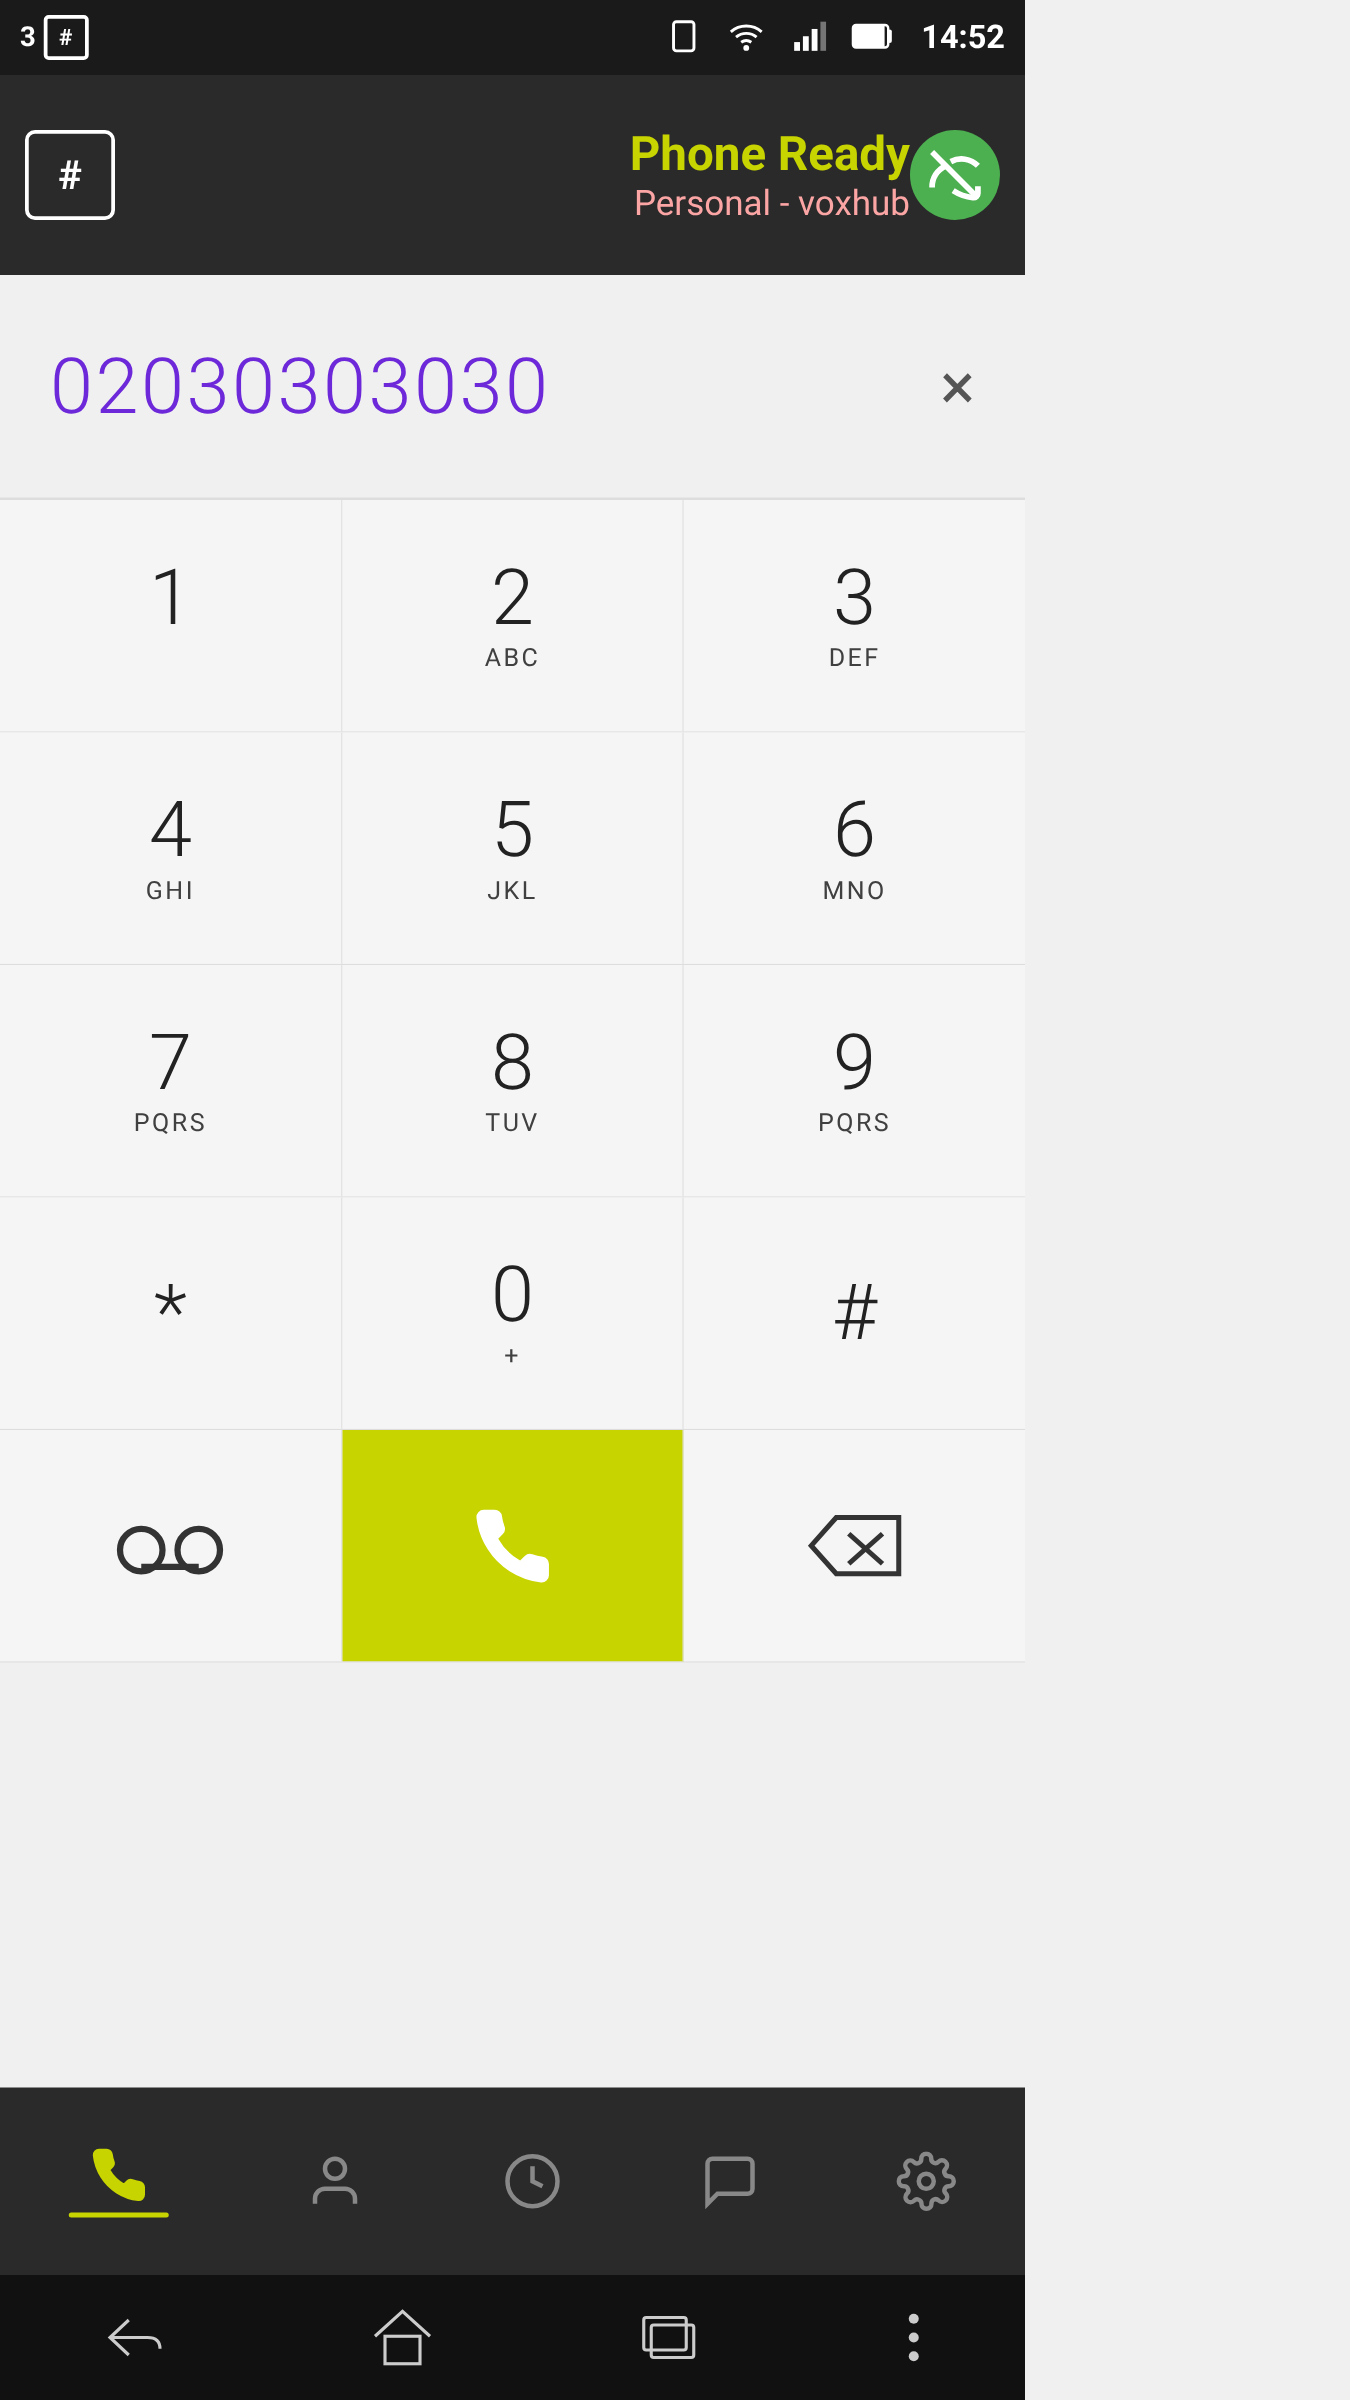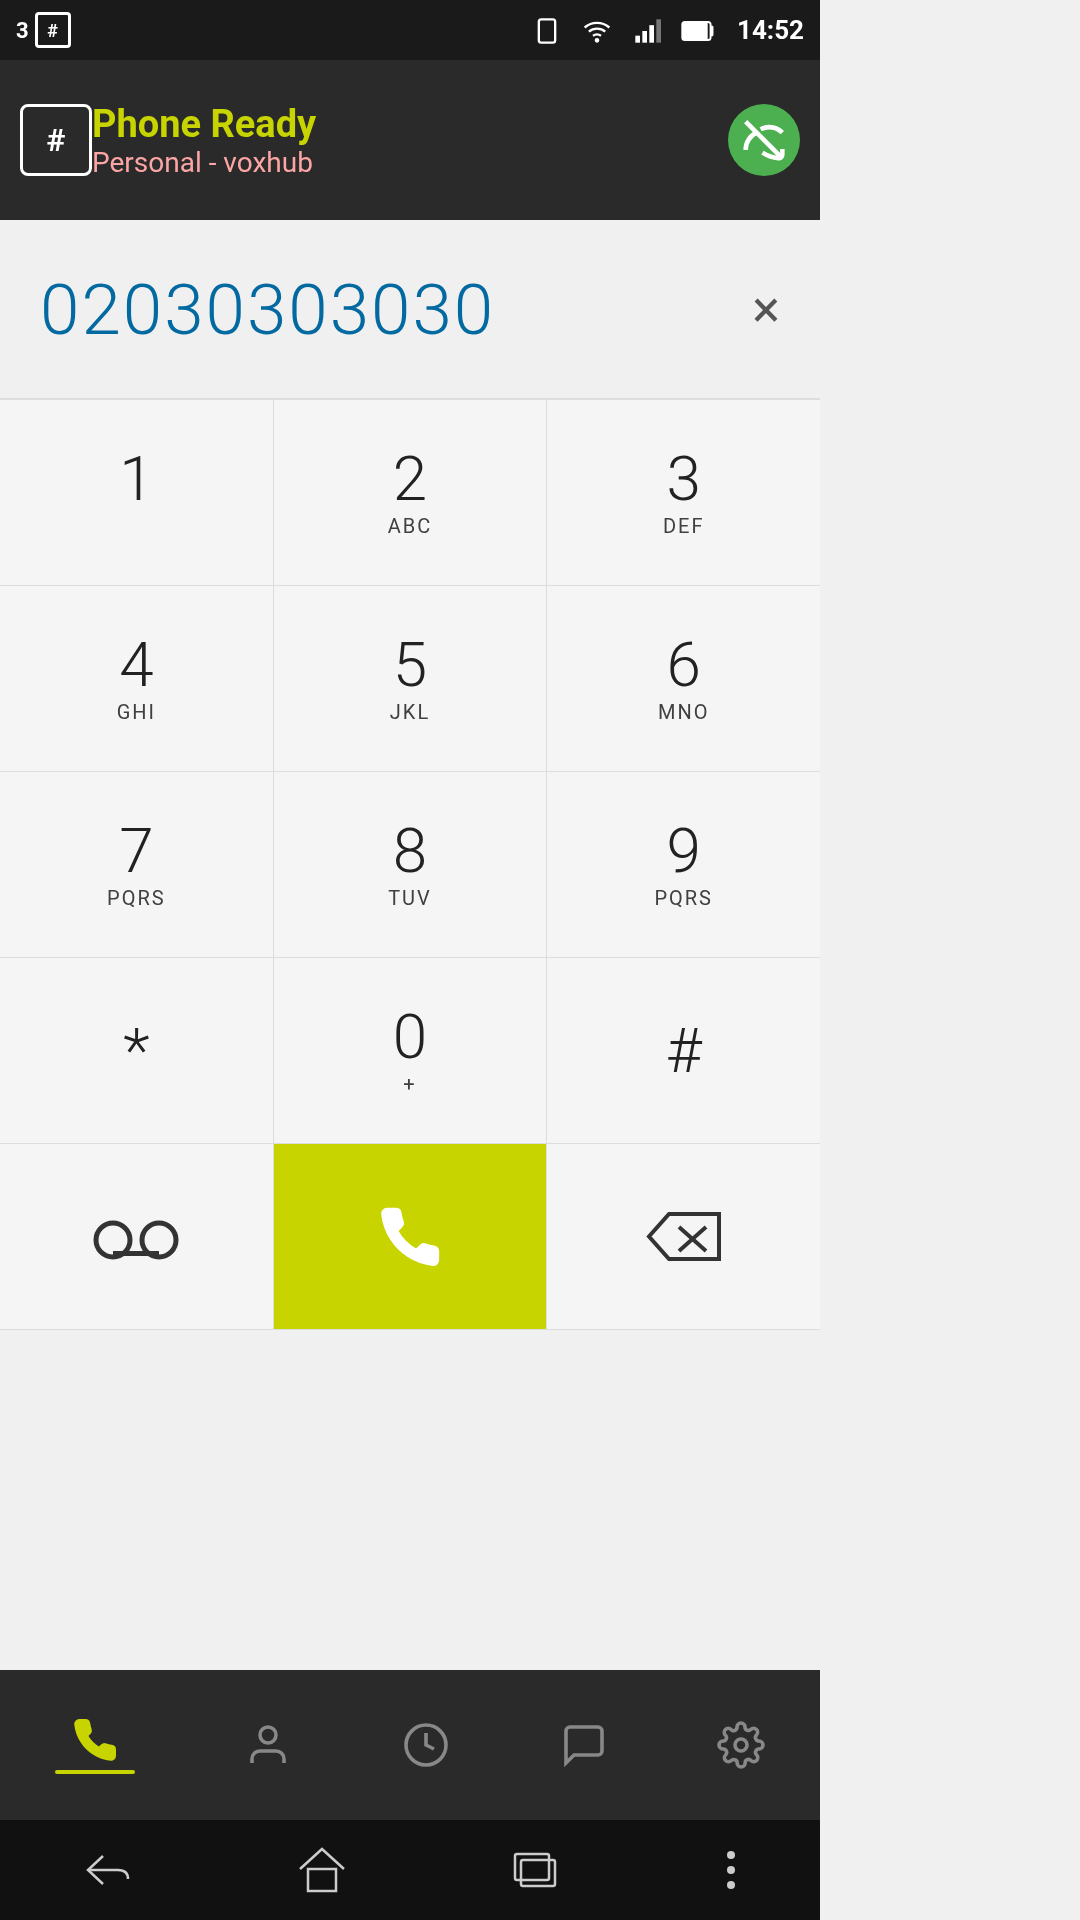--- a/index.html
+++ b/index.html
@@ -36,21 +36,21 @@
       border: 3px solid white;
       border-radius: 4px;
       display: flex;
       align-items: center;
       justify-content: center;
       font-size: 18px;
       font-weight: bold;
     }
     .status-right {
       display: flex;
-      align-items: flex-end;
+      align-items: flex-start;
       gap: 20px;
       font-size: 22px;
       font-weight: bold;
     }
     .status-time { font-size: 26px; font-weight: bold; }
 
     
     .header {
       width: 100%;
       height: 160px;
@@ -66,21 +66,21 @@
       border: 3px solid white;
       border-radius: 8px;
       display: flex;
       align-items: center;
       justify-content: center;
       color: white;
       font-size: 32px;
       font-weight: bold;
     }
     .header-title {
-      text-align: left;
+      text-align: right;
       flex: 1;
     }
     .header-title-main {
       color: #c8d400;
       font-size: 38px;
       font-weight: bold;
     }
     .header-title-sub {
       color: #fca5a5;
       font-size: 28px;
@@ -102,22 +102,22 @@
       width: 100%;
       height: 180px;
       background: #f0f0f0;
       display: flex;
       align-items: center;
       justify-content: space-between;
       padding: 0 40px;
       border-bottom: 2px solid #ddd;
     }
     .dialer-number {
-      font-size: 71px;
-      color: #0369a1;
+      font-size: 62px;
+      color: #6d28d9;
       font-weight: 300;
       letter-spacing: 2px;
     }
     .dialer-clear {
       font-size: 52px;
       color: #555;
       cursor: pointer;
     }
 
     

